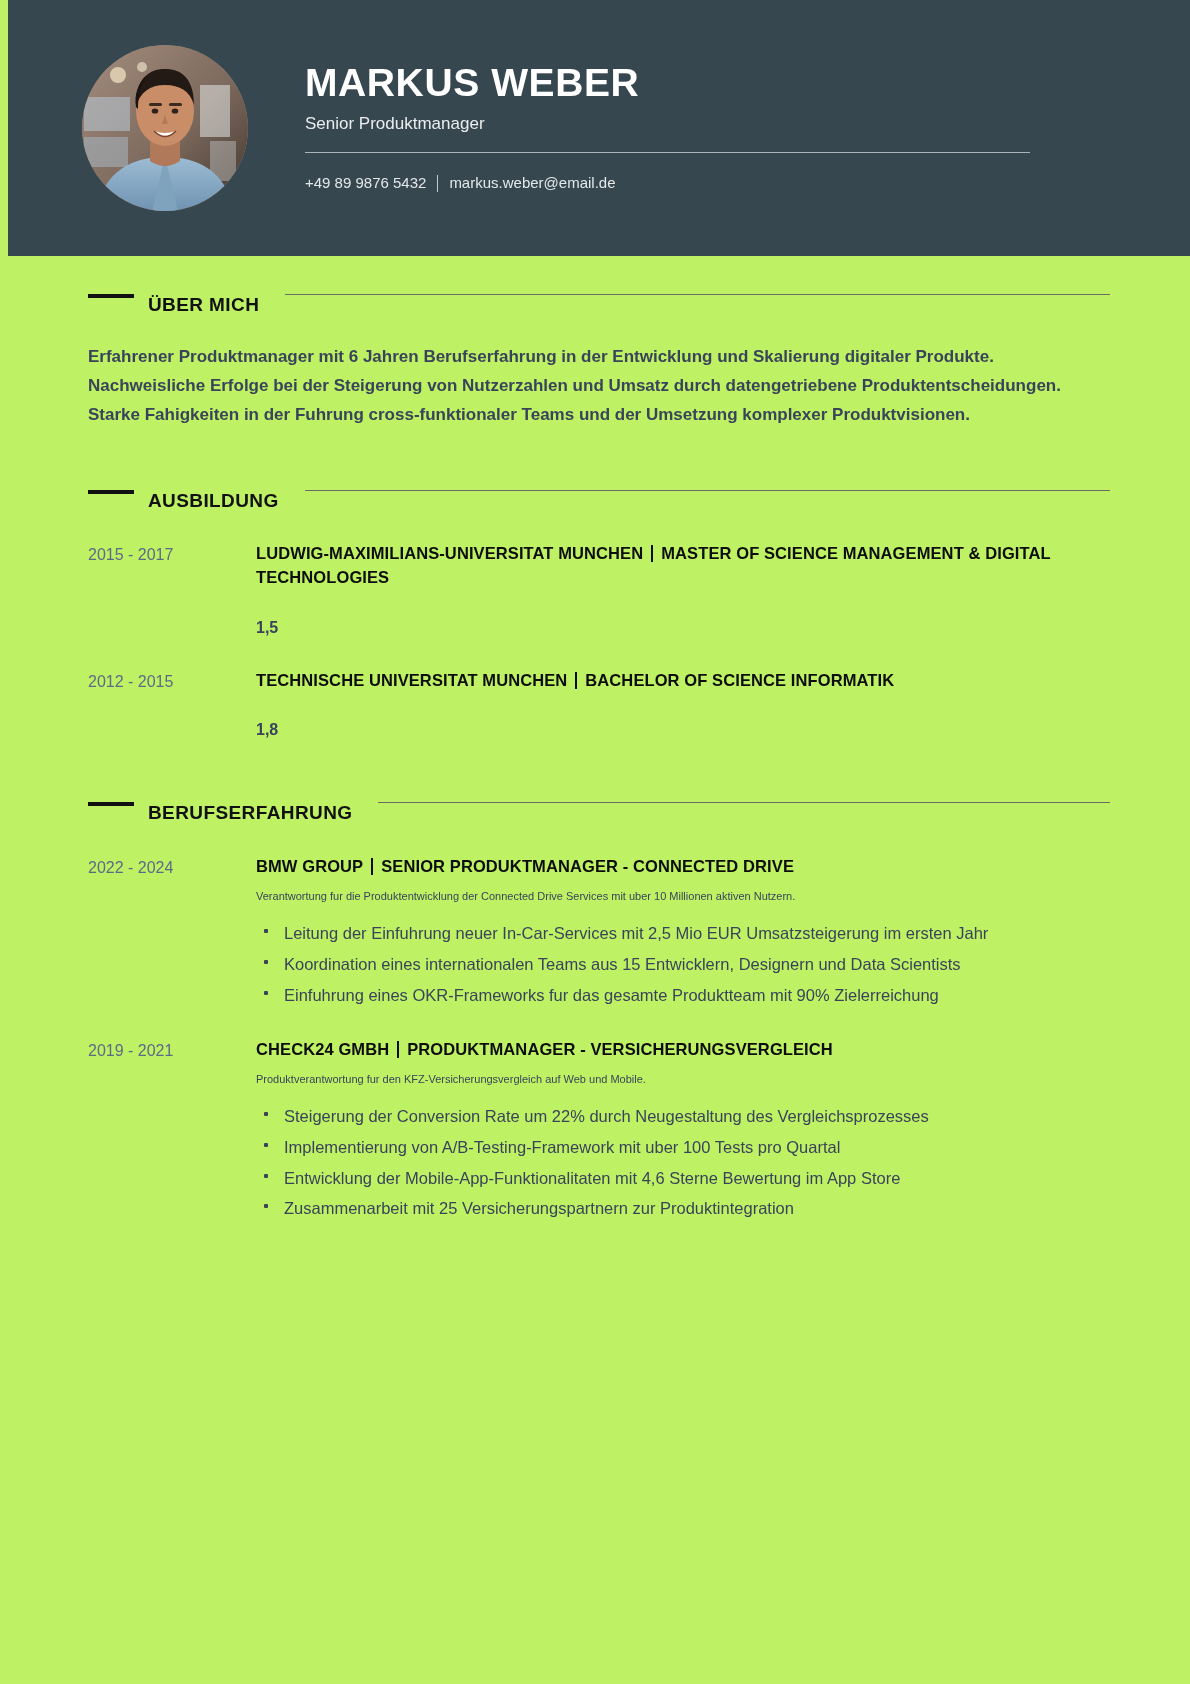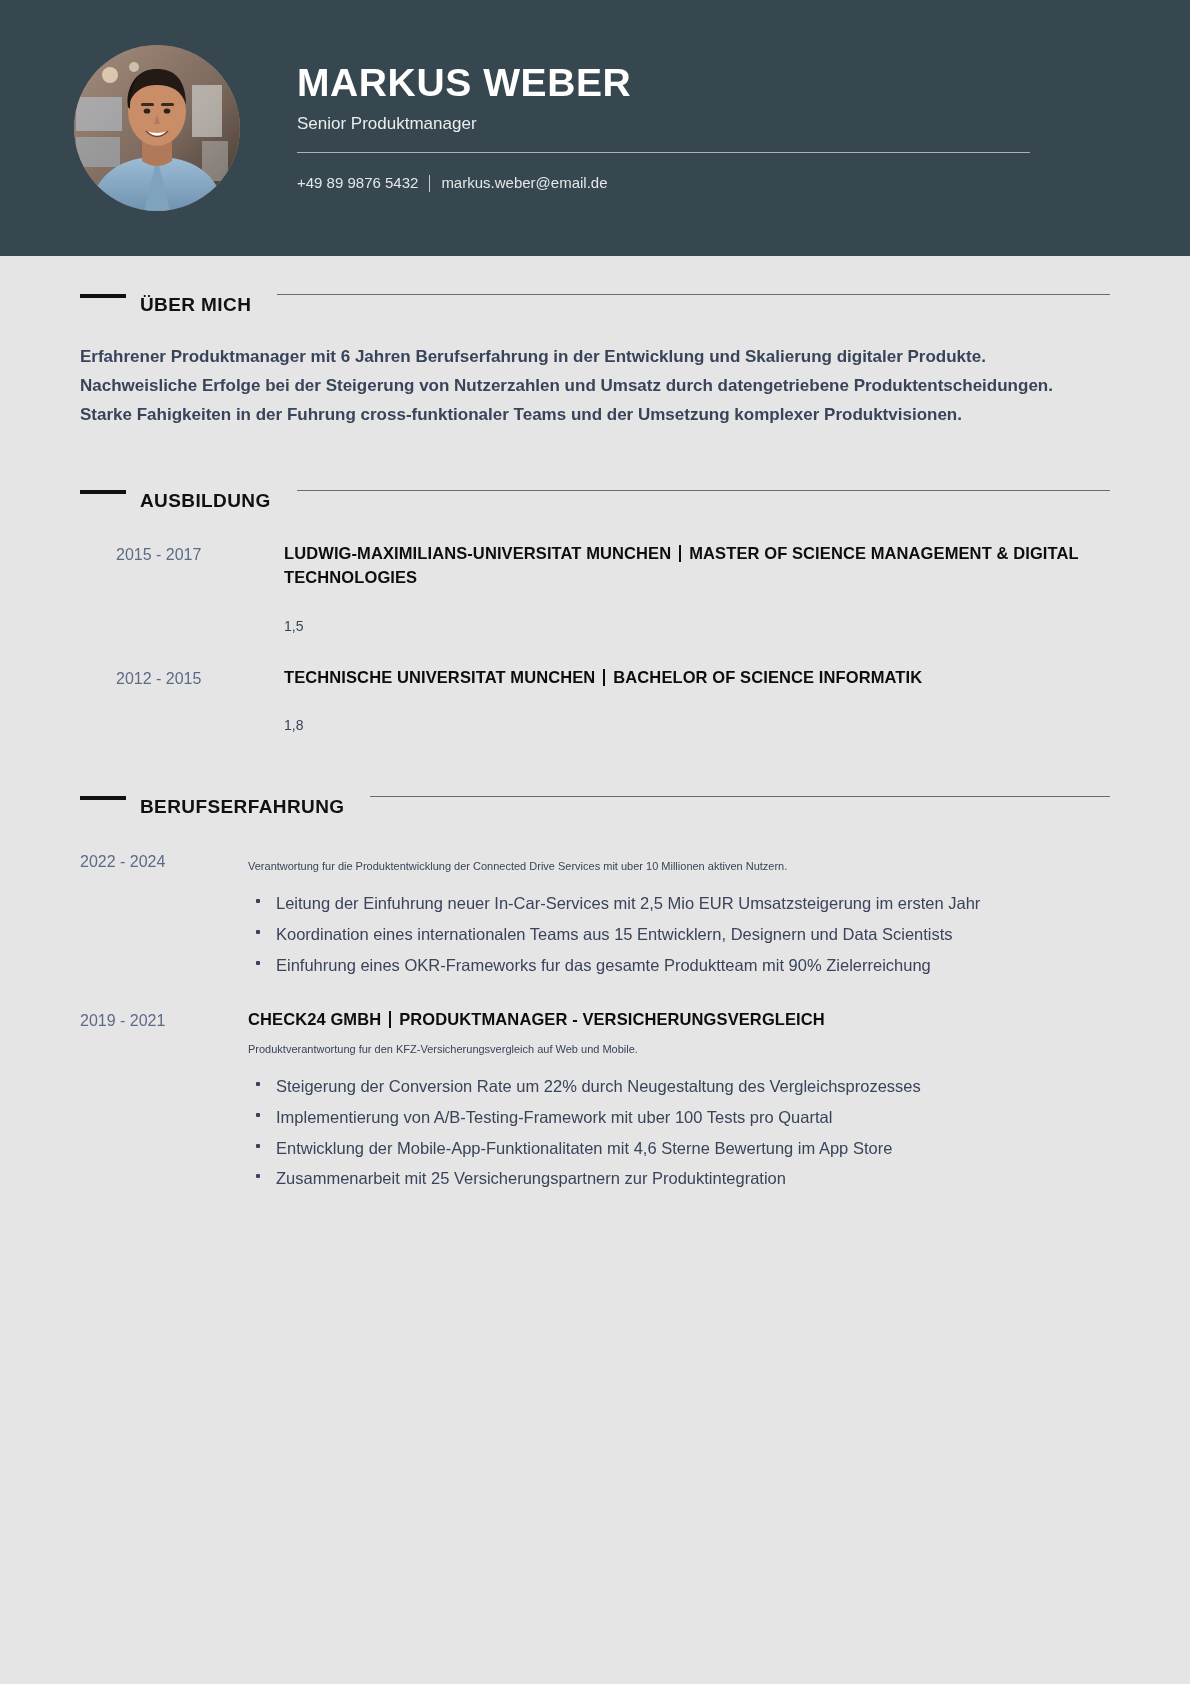--- a/index.html
+++ b/index.html
@@ -10,23 +10,24 @@
   body {
     width: 1190px;
     height: 1684px;
     font-family: "Liberation Sans", sans-serif;
     -webkit-font-smoothing: antialiased;
   }
   .page {
     position: relative;
     width: 1190px;
     height: 1684px;
-    background: #e5e5e5;
+    background: #bef264;
     overflow: hidden;
     box-sizing: border-box;
+    padding-left: 8px;
   }
 
   
   .header {
     background: #37474f;
     height: 256px;
     display: flex;
     align-items: center;
     padding: 0 0 0 74px;
     box-sizing: border-box;
@@ -161,23 +162,24 @@
   .entry-title .bar {
     display: inline-block;
     width: 2px;
     height: 17px;
     background: #0d0d0d;
     vertical-align: -3px;
     margin: 0 8px;
   }
   .entry-grade {
     color: #39445a;
-    font-size: 14px;
+    font-size: 16px;
     line-height: 1.5;
     margin: 26px 0 0 0;
+    font-weight: bold;
   }
   .entry-desc {
     color: #39445a;
     font-size: 11px;
     line-height: 1.62;
     margin: 9px 0 0 0;
   }
   .bullets {
     list-style: none;
     margin: 14px 0 0 0;
@@ -196,21 +198,21 @@
     position: absolute;
     left: 8px;
     top: 9px;
     width: 4px;
     height: 4px;
     background: #39445a;
     border-radius: 1px;
   }
 
   #edu-section { padding-top: 60px; }
-  #edu-section .entries { margin-top: 30px; margin-left: 36px; }
+  #edu-section .entries { margin-top: 30px; }
   #edu-section .entry + .entry { margin-top: 29px; }
 
   #exp-section { padding-top: 60px; }
   #exp-section .entries { margin-top: 31px; }
   #exp-section .entry + .entry { margin-top: 26px; }
 </style>
 </head>
 <body>
 
 <div class="page">
@@ -328,20 +330,23 @@
         <span class="sec-dash"></span>
         <span class="sec-title">BERUFSERFAHRUNG</span>
         <span class="sec-line"></span>
       </div>
 
       <div class="entries">
 
         <div class="entry">
           <div class="entry-date">2022 - 2024</div>
           <div class="entry-body">
+            <div class="entry-title">
+              <span>BMW GROUP</span><span class="bar"></span><span>SENIOR PRODUKTMANAGER - CONNECTED DRIVE</span>
+            </div>
             <p class="entry-desc">Verantwortung fur die Produktentwicklung der Connected Drive Services mit uber 10 Millionen aktiven Nutzern.</p>
             <ul class="bullets">
               <li>Leitung der Einfuhrung neuer In-Car-Services mit 2,5 Mio EUR Umsatzsteigerung im ersten Jahr</li>
               <li>Koordination eines internationalen Teams aus 15 Entwicklern, Designern und Data Scientists</li>
               <li>Einfuhrung eines OKR-Frameworks fur das gesamte Produktteam mit 90% Zielerreichung</li>
             </ul>
           </div>
         </div>
 
         <div class="entry">

